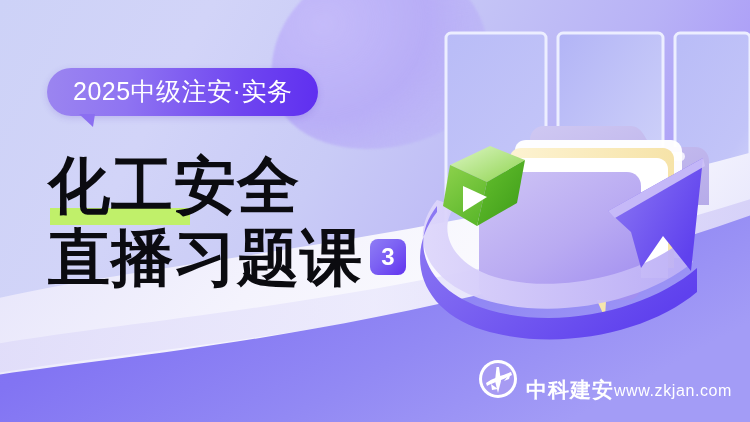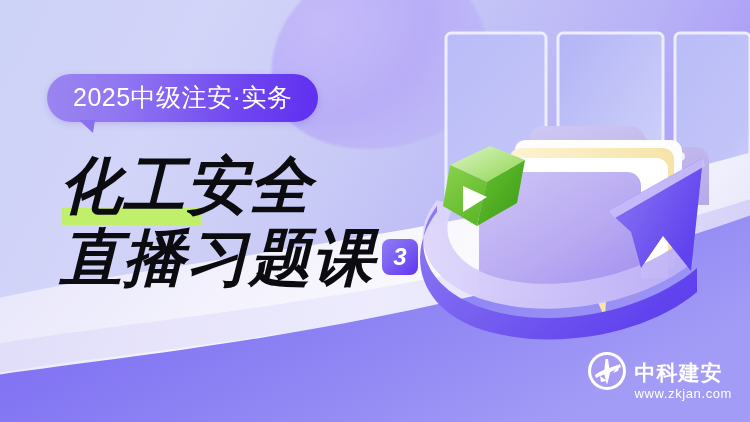--- a/index.html
+++ b/index.html
@@ -54,21 +54,21 @@
     left: 0; top: 0;
     width: 750px;
     height: 422px;
     pointer-events: none;
   }
 
   
   .pill-wrap {
     position: absolute;
     left: 47px;
-    top: 74px;
+    top: 68px;
   }
   .pill {
     position: relative;
     display: inline-block;
     padding: 9px 26px 11px 26px;
     border-radius: 26px;
     background: linear-gradient(95deg, #9b85f0 0%, #8f74f2 30%, #6f45f0 72%, #5f2ff0 100%);
     color: #ffffff;
     font-size: 25px;
     line-height: 1.12;
@@ -83,24 +83,23 @@
     bottom: -11px;
     width: 0; height: 0;
     border-left: 14px solid transparent;
     border-right: 2px solid transparent;
     border-top: 13px solid #8b6ff1;
   }
 
   
   .headline {
     position: absolute;
-    left: 60px;
+    left: 48px;
     top: 150px;
     width: 420px;
-    font-style: italic;
   }
   .hl-line {
     position: relative;
     color: #0b0b10;
     font-family: "Liberation Serif", "DejaVu Serif", serif;
     font-weight: 700;
     font-size: 62px;
     line-height: 72px;
     letter-spacing: 1px;
     white-space: nowrap;
@@ -156,36 +155,36 @@
     align-items: center;
     gap: 8px;
   }
   .logo-mark {
     width: 40px;
     height: 40px;
     flex: 0 0 40px;
   }
   .logo-text {
     display: flex;
-    flex-direction: column;
+    flex-direction: row;
     justify-content: center;
     line-height: 1;
     margin-top: 21px;
   }
   .logo-name {
     color: #ffffff;
     font-size: 21px;
     font-weight: 700;
     letter-spacing: 1px;
     font-family: "Liberation Sans", sans-serif;
   }
   .logo-url {
     margin-top: 4px;
     color: #ffffff;
-    font-size: 13px;
+    font-size: 16px;
     letter-spacing: 0.6px;
     font-family: "Liberation Sans", sans-serif;
   }
 </style>
 </head>
 <body>
 
 <div class="banner">
 
   <div class="bg-blob"></div>

